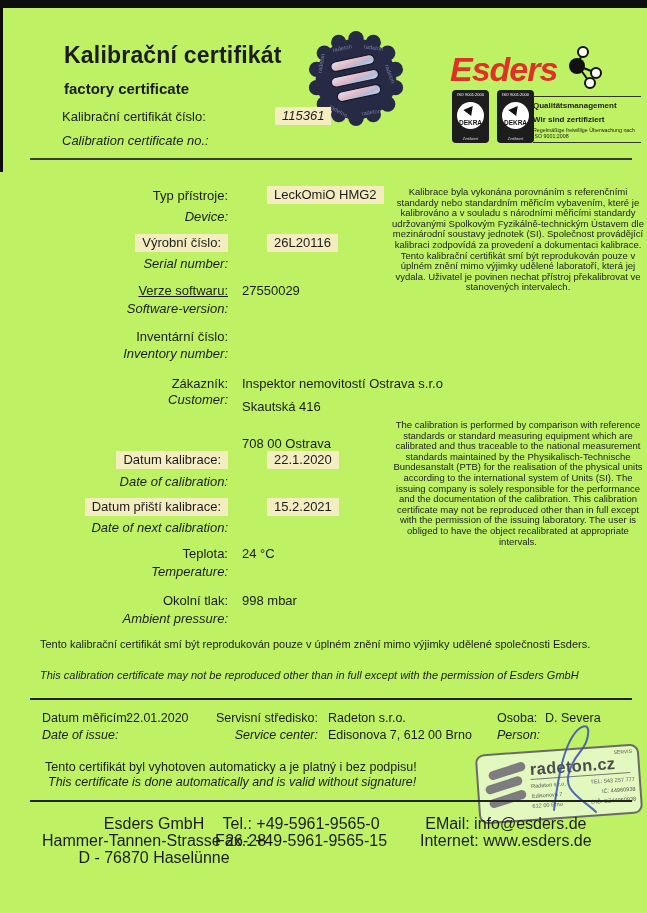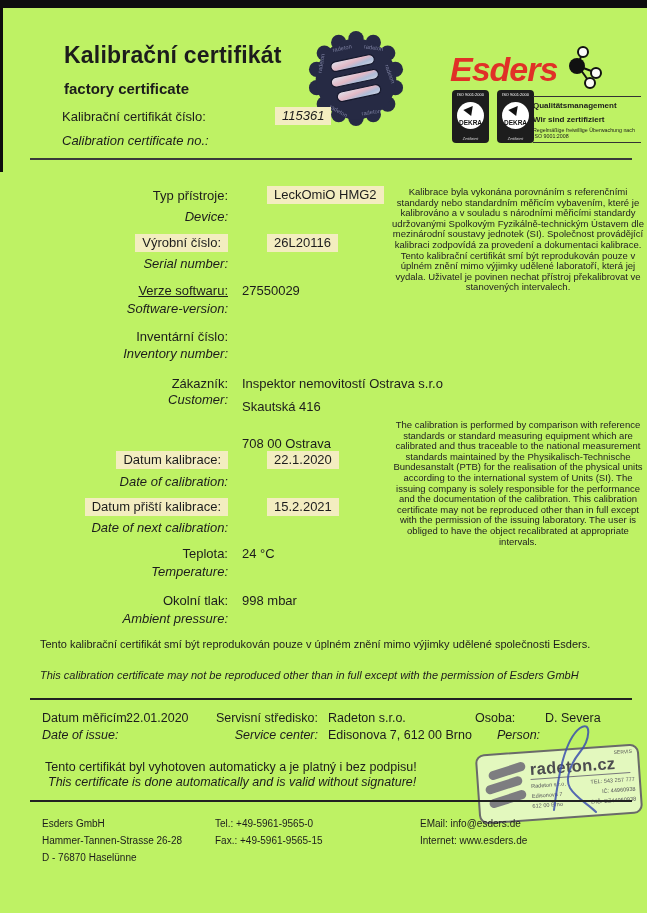--- a/index.html
+++ b/index.html
@@ -33,21 +33,21 @@
   .quality .q1{font-size:8px;font-weight:bold;}
   .quality .q2{font-size:8px;font-weight:bold;margin-top:5px;}
   .quality .q3{font-size:5.3px;line-height:6px;margin-top:3px;}
   .stamp{left:477px;top:749px;width:160px;height:66px;border:2px solid #6a6a6a;border-radius:9px;transform:rotate(-4deg);background:rgba(252,252,250,.6);}
   .stamp .bars{position:absolute;left:6px;top:8px;width:44px;height:50px;}
   .stamp .bar{position:absolute;width:38px;height:9px;background:#7d7d80;border-radius:5px;transform:rotate(-14deg);}
   .stamp .servis{position:absolute;right:5px;top:2px;font-size:5px;color:#555;}
   .stamp .rbrand{position:absolute;left:52px;top:7px;font-size:16.5px;font-weight:bold;color:#4c4c50;letter-spacing:.3px;}
   .stamp .row{position:absolute;left:52px;width:104px;font-size:5.6px;color:#55555a;display:flex;justify-content:space-between;padding-right:4px;}
   .stamp .brnd-line{position:absolute;left:52px;top:26px;width:100px;height:1px;background:#77777c;}
-  .ftr{font-size:10px;line-height:17px;}
+  .ftr{font-size:16px;line-height:17px;text-align:center;}
   .issue-lbl{font-size:12.5px;white-space:nowrap;}
   .issue-en{font-size:12.5px;font-style:italic;white-space:nowrap;}
 </style>
 </head>
 <body>
 
 <div class="page">
 
   <div class="abs scan-top"></div>
   <div class="abs scan-left"></div>
@@ -188,21 +188,21 @@
 
   <div class="abs issue-lbl" style="left:42px;top:711px;">Datum měřicím:</div>
   <div class="abs issue-lbl" style="left:126px;top:711px;">22.01.2020</div>
   <div class="abs issue-en" style="left:42px;top:728px;">Date of issue:</div>
 
   <div class="abs issue-lbl" style="left:200px;top:711px;width:118px;text-align:right;">Servisní středisko:</div>
   <div class="abs issue-en" style="left:200px;top:728px;width:118px;text-align:right;">Service center:</div>
   <div class="abs issue-lbl" style="left:328px;top:711px;">Radeton s.r.o.</div>
   <div class="abs issue-lbl" style="left:328px;top:728px;">Edisonova 7, 612 00 Brno</div>
 
-  <div class="abs issue-lbl" style="left:475px;top:711px;">Osoba:</div>
+  <div class="abs issue-lbl" style="left:497px;top:711px;">Osoba:</div>
   <div class="abs issue-en" style="left:497px;top:728px;">Person:</div>
   <div class="abs issue-lbl" style="left:545px;top:711px;">D. Severa</div>
 
   <div class="abs" style="left:45px;top:760px;font-size:12.5px;">Tento certifikát byl vyhotoven automaticky a je platný i bez podpisu!</div>
   <div class="abs" style="left:48px;top:775px;font-size:12.5px;font-style:italic;">This certificate is done automatically and is valid without signature!</div>
 
   <div class="abs stamp">
     <div class="bars">
       <div class="bar" style="left:4px;top:4px;"></div>
       <div class="bar" style="left:0px;top:18px;"></div>

